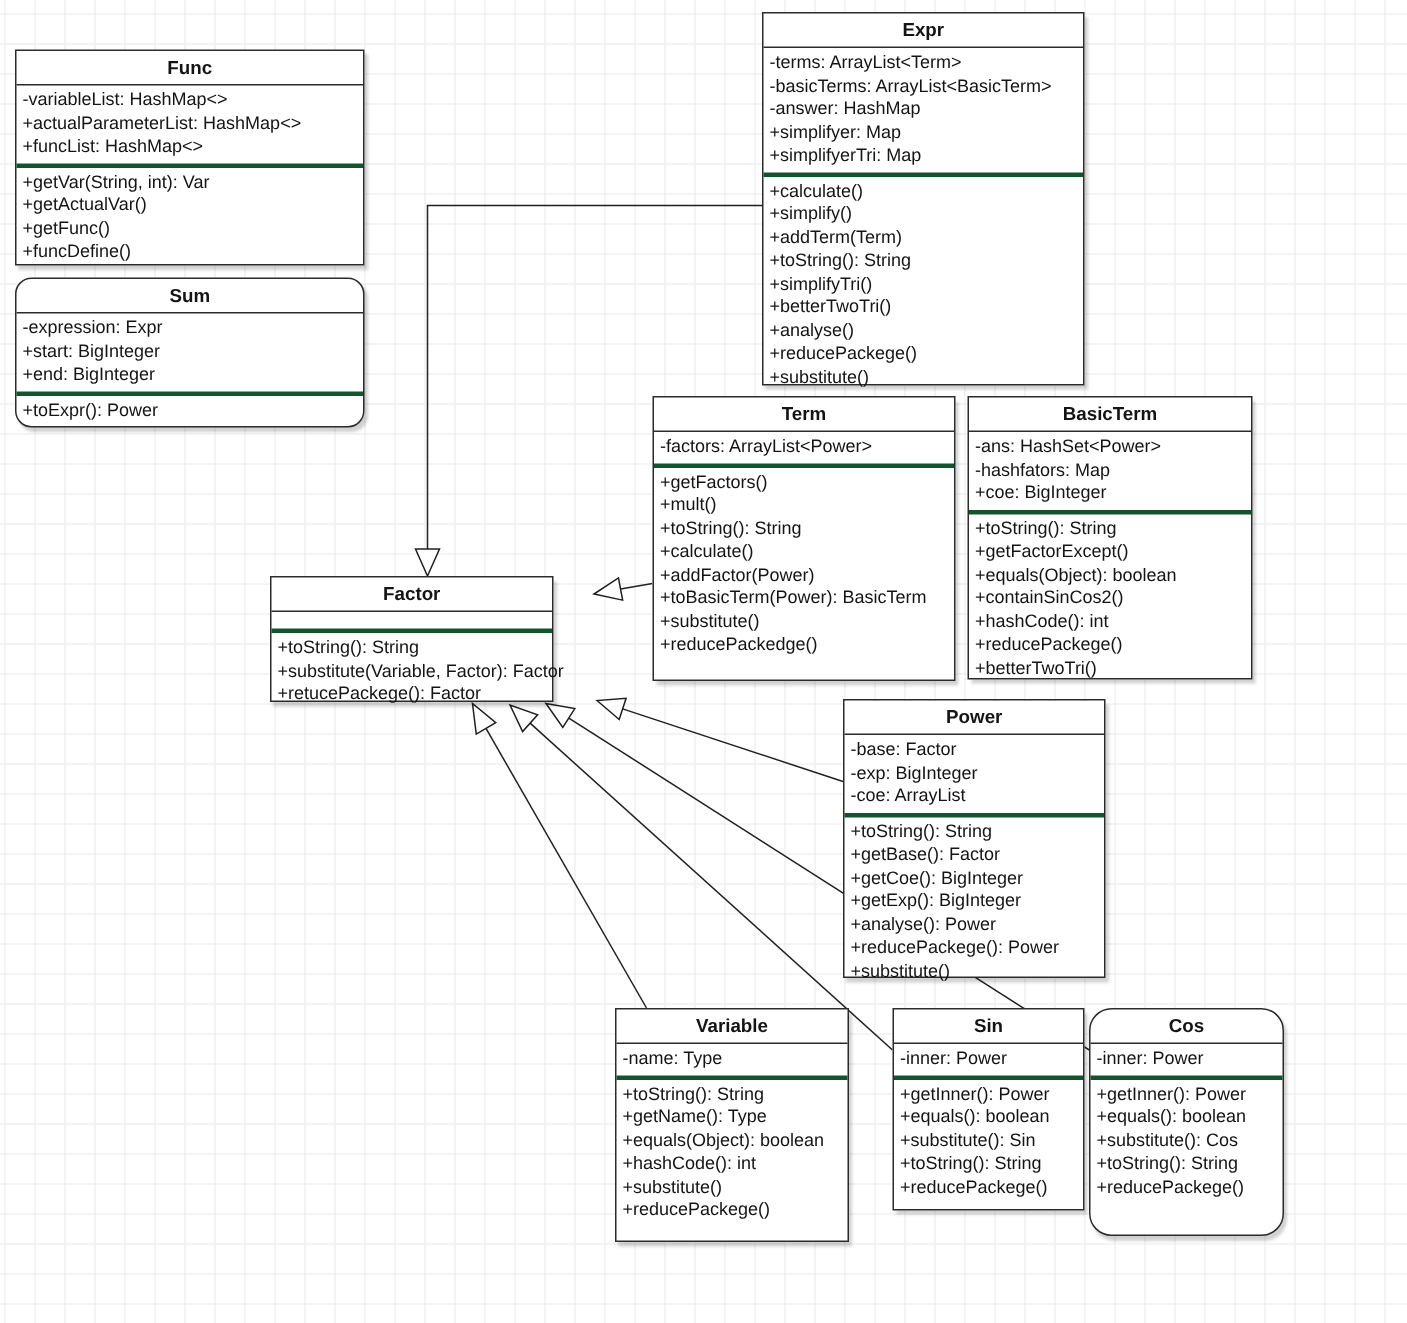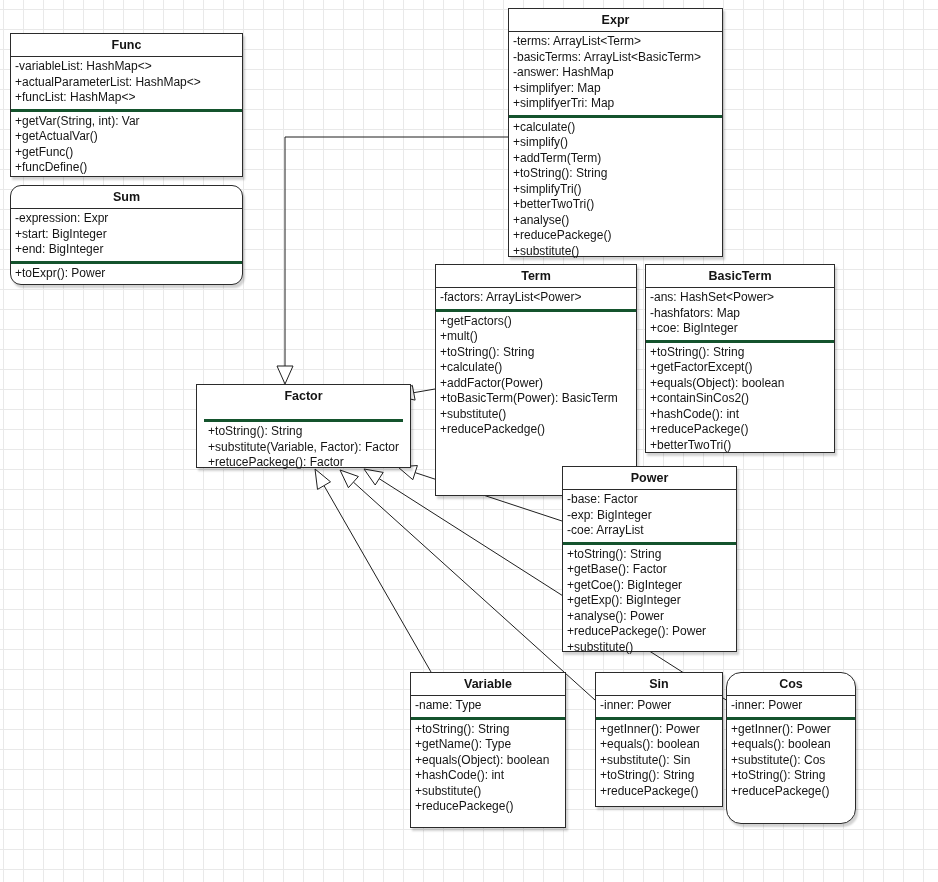--- a/index.html
+++ b/index.html
@@ -114,21 +114,21 @@
         <div class="uml-row">+addTerm(Term)</div>
         <div class="uml-row">+toString(): String</div>
         <div class="uml-row">+simplifyTri()</div>
         <div class="uml-row">+betterTwoTri()</div>
         <div class="uml-row">+analyse()</div>
         <div class="uml-row">+reducePackege()</div>
         <div class="uml-row">+substitute()</div>
       </div>
   </div>
 
-  <div class="uml-class" style="left:435px;top:264px;width:202px;height:232px;">
+  <div class="uml-class" style="left:435px;top:264px;width:202px;height:190px;">
     <div class="uml-title">Term</div>
     <div class="uml-attrs">
         <div class="uml-row">-factors: ArrayList&lt;Power&gt;</div>
       </div>
     <div class="uml-methods">
         <div class="uml-row">+getFactors()</div>
         <div class="uml-row">+mult()</div>
         <div class="uml-row">+toString(): String</div>
         <div class="uml-row">+calculate()</div>
         <div class="uml-row">+addFactor(Power)</div>
@@ -149,21 +149,21 @@
         <div class="uml-row">+toString(): String</div>
         <div class="uml-row">+getFactorExcept()</div>
         <div class="uml-row">+equals(Object): boolean</div>
         <div class="uml-row">+containSinCos2()</div>
         <div class="uml-row">+hashCode(): int</div>
         <div class="uml-row">+reducePackege()</div>
         <div class="uml-row">+betterTwoTri()</div>
       </div>
   </div>
 
-  <div class="uml-class" style="left:196px;top:384px;width:215px;height:84px;align-items:center;">
+  <div class="uml-class" style="left:180px;top:384px;width:189px;height:84px;">
     <div class="uml-title">Factor</div>
     <div class="uml-attrs"></div>
     <div class="uml-methods">
         <div class="uml-row">+toString(): String</div>
         <div class="uml-row">+substitute(Variable, Factor): Factor</div>
         <div class="uml-row">+retucePackege(): Factor</div>
       </div>
   </div>
 
   <div class="uml-class" style="left:562px;top:466px;width:175px;height:186px;">

